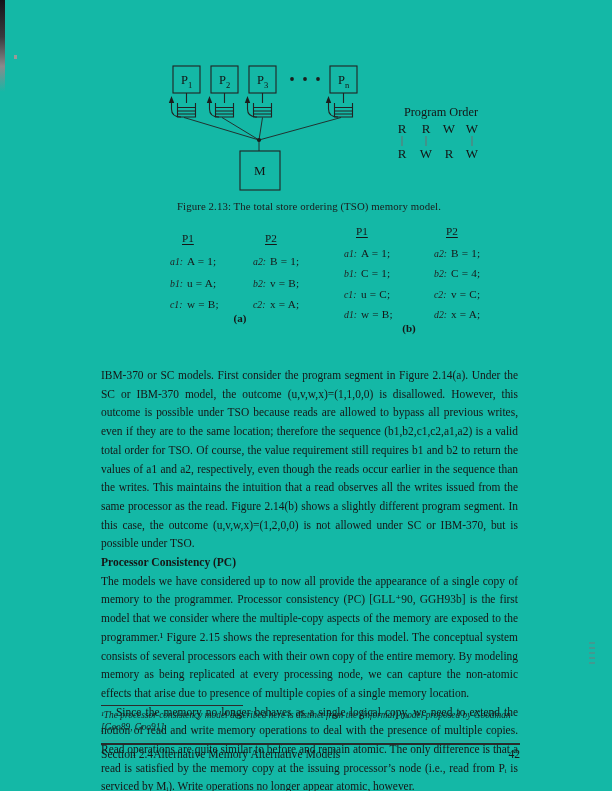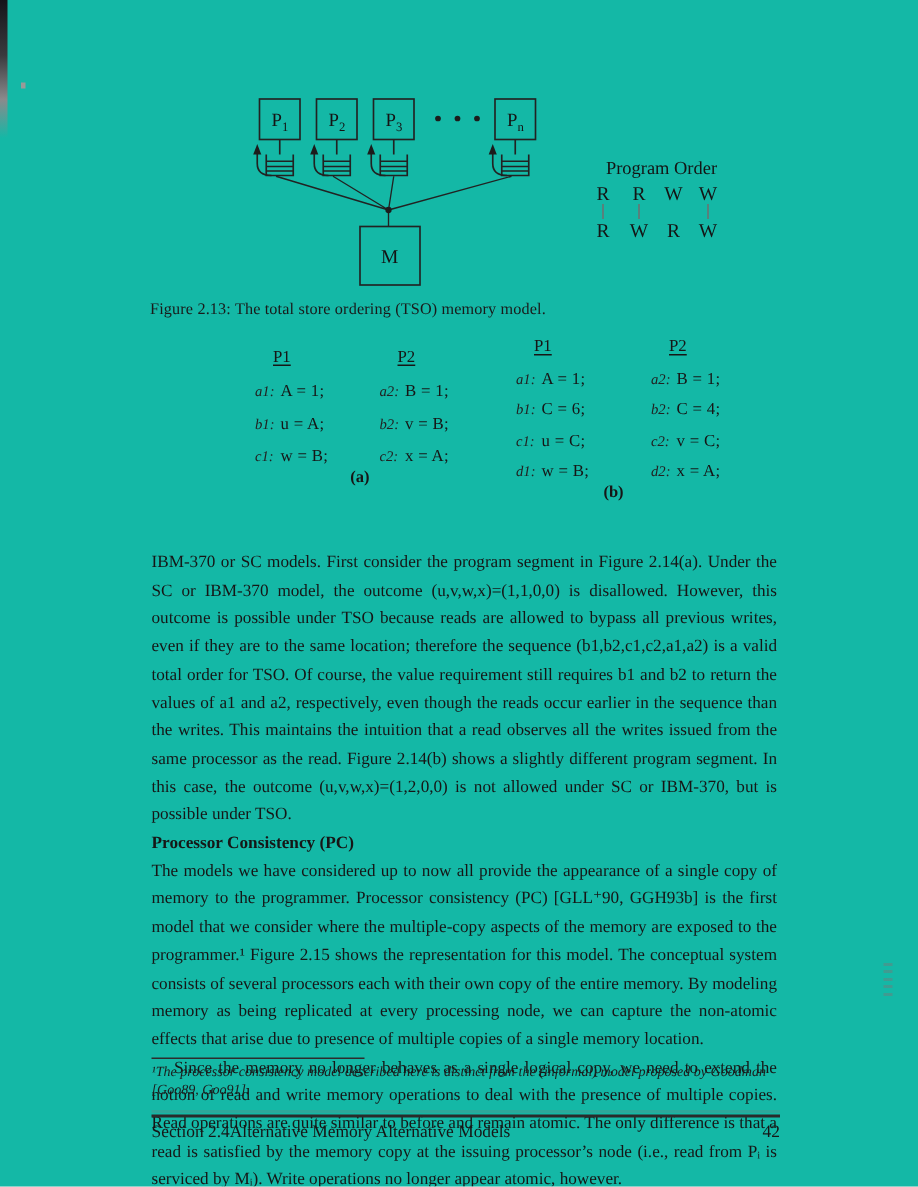--- a/index.html
+++ b/index.html
@@ -16,21 +16,21 @@
     position:absolute;left:0;top:0;width:5px;height:92px;
     background:linear-gradient(to bottom,#15151a 0%,#3a3a3e 40%,#8a8a8c 72%,rgba(200,200,200,0) 100%);
   }
   .speck{position:absolute;background:#9a9a98;}
   .right-dots{position:absolute;left:589px;top:642px;width:6px;height:22px;opacity:.45;
     background:repeating-linear-gradient(to bottom,#777 0 2px,transparent 2px 5px);}
   
   .fig13{position:absolute;left:140px;top:56px;}
   svg text{font-family:"Liberation Serif","DejaVu Serif",serif;fill:#141414;}
   .figcap{
-    position:absolute;left:100px;width:418px;text-align:left;
+    position:absolute;left:100px;width:418px;text-align:center;
     font-size:10.8px;color:#1a1a1a;letter-spacing:.1px;
   }
   .cap13{top:200px;}
   .cap14{top:348px;}
   
   .prog-col{position:absolute;}
   .prog-header{
     font-size:11.2px;text-decoration:underline;text-underline-offset:2px;
     margin-left:12px;display:inline-block;
   }
@@ -157,21 +157,21 @@
       <div class="prog-row"><span class="lbl">b2:</span><span class="code">v = B;</span></div>
       <div class="prog-row"><span class="lbl">c2:</span><span class="code">x = A;</span></div>
     </div>
   </div>
   <div class="sub-cap" style="left:170px;top:312px;width:140px;">(a)</div>
 
   <div class="prog-col" style="left:344px;top:221px;">
     <span class="prog-header">P1</span>
     <div class="prog-rows b-rows">
       <div class="prog-row"><span class="lbl">a1:</span><span class="code">A = 1;</span></div>
-      <div class="prog-row"><span class="lbl">b1:</span><span class="code">C = 6;</span></div>
+      <div class="prog-row"><span class="lbl">b1:</span><span class="code">C = 1;</span></div>
       <div class="prog-row"><span class="lbl">c1:</span><span class="code">u = C;</span></div>
       <div class="prog-row"><span class="lbl">d1:</span><span class="code">w = B;</span></div>
     </div>
   </div>
   <div class="prog-col" style="left:434px;top:221px;">
     <span class="prog-header">P2</span>
     <div class="prog-rows b-rows">
       <div class="prog-row"><span class="lbl">a2:</span><span class="code">B = 1;</span></div>
       <div class="prog-row"><span class="lbl">b2:</span><span class="code">C = 4;</span></div>
       <div class="prog-row"><span class="lbl">c2:</span><span class="code">v = C;</span></div>

